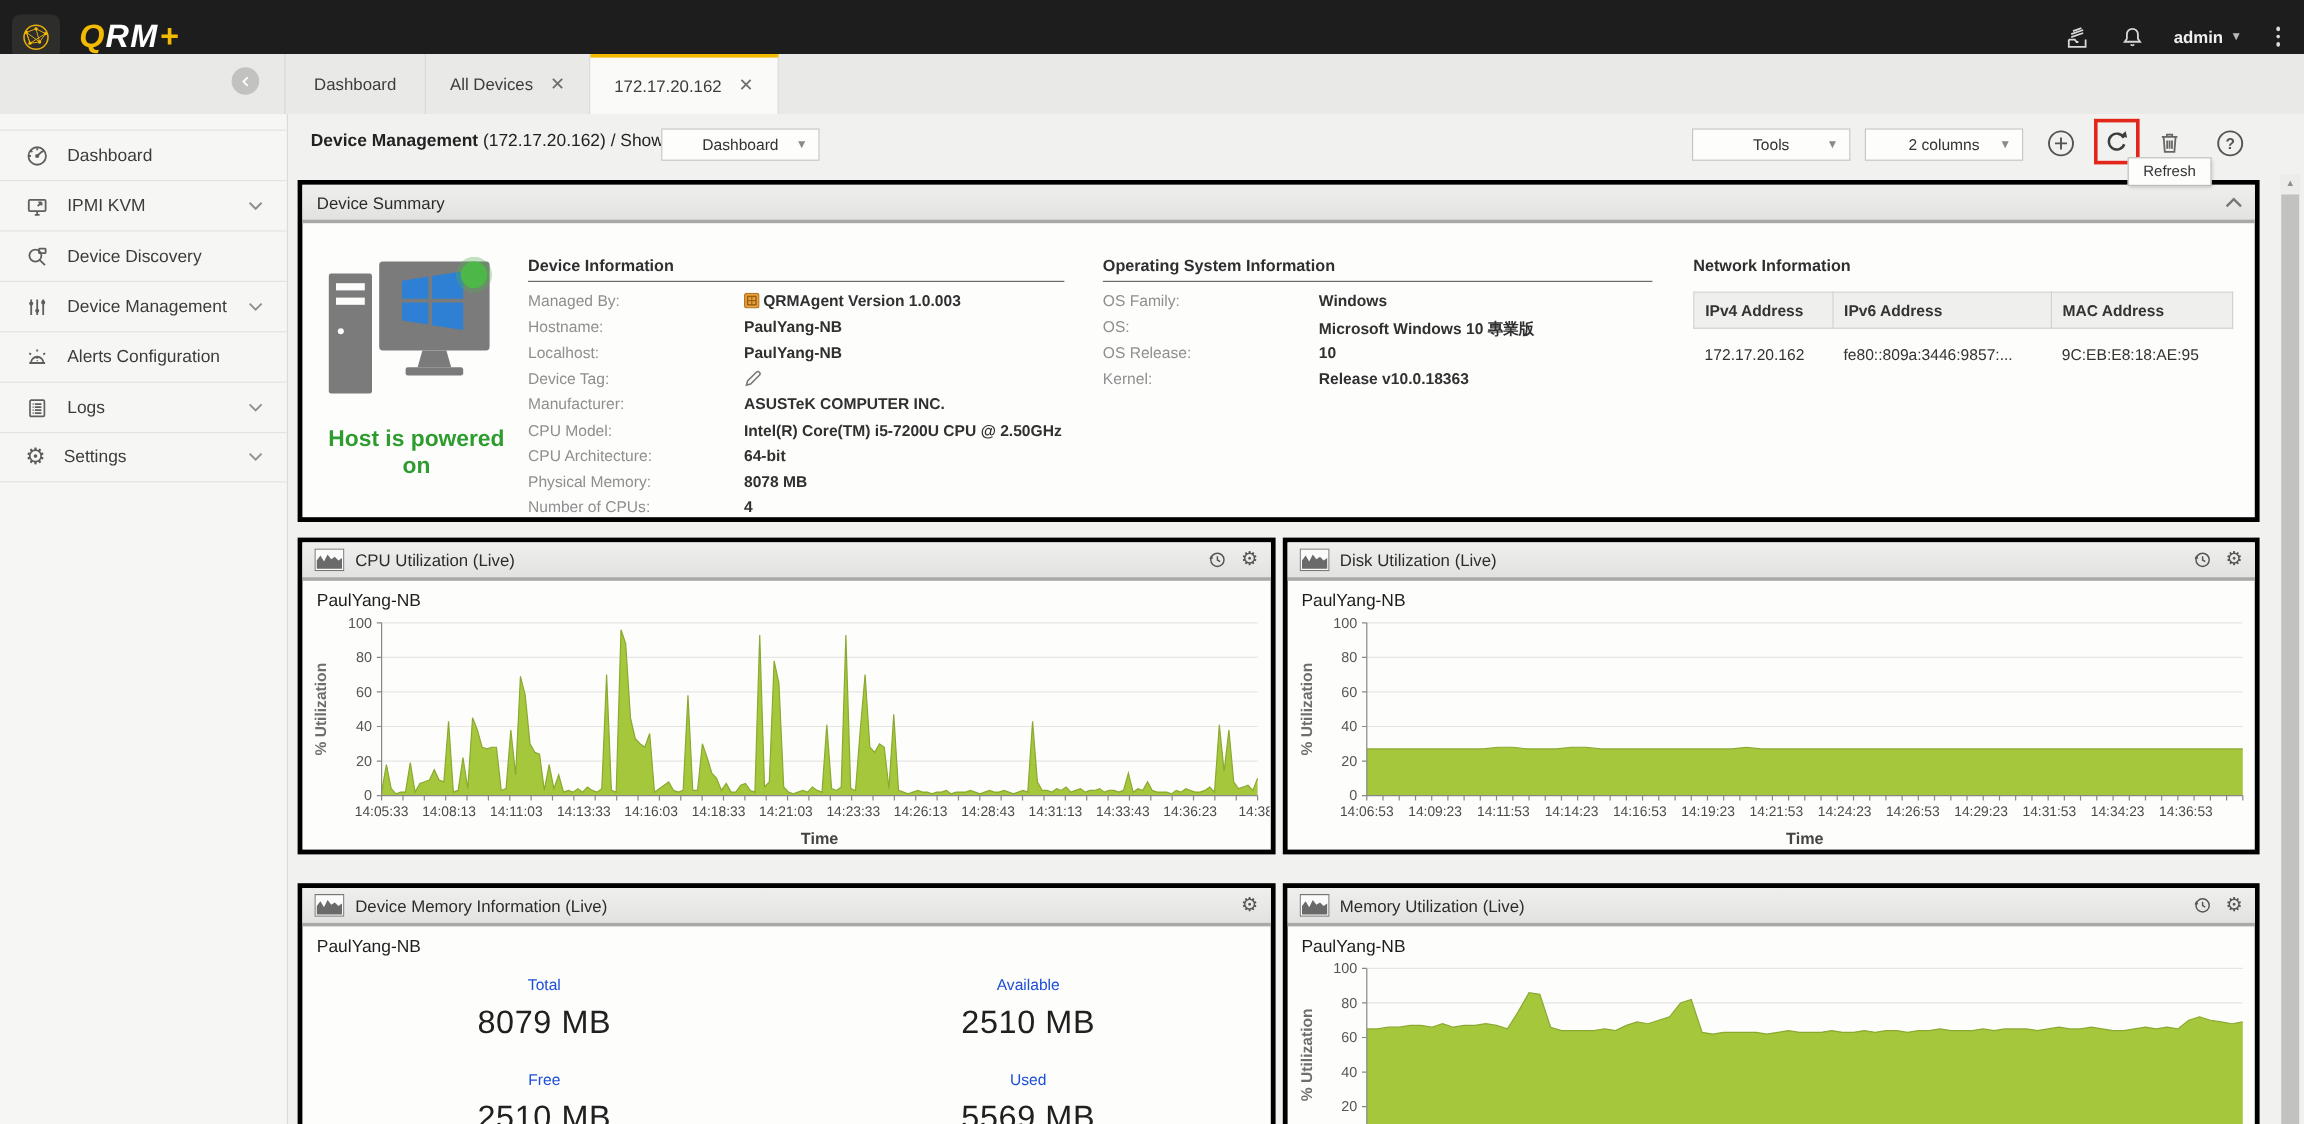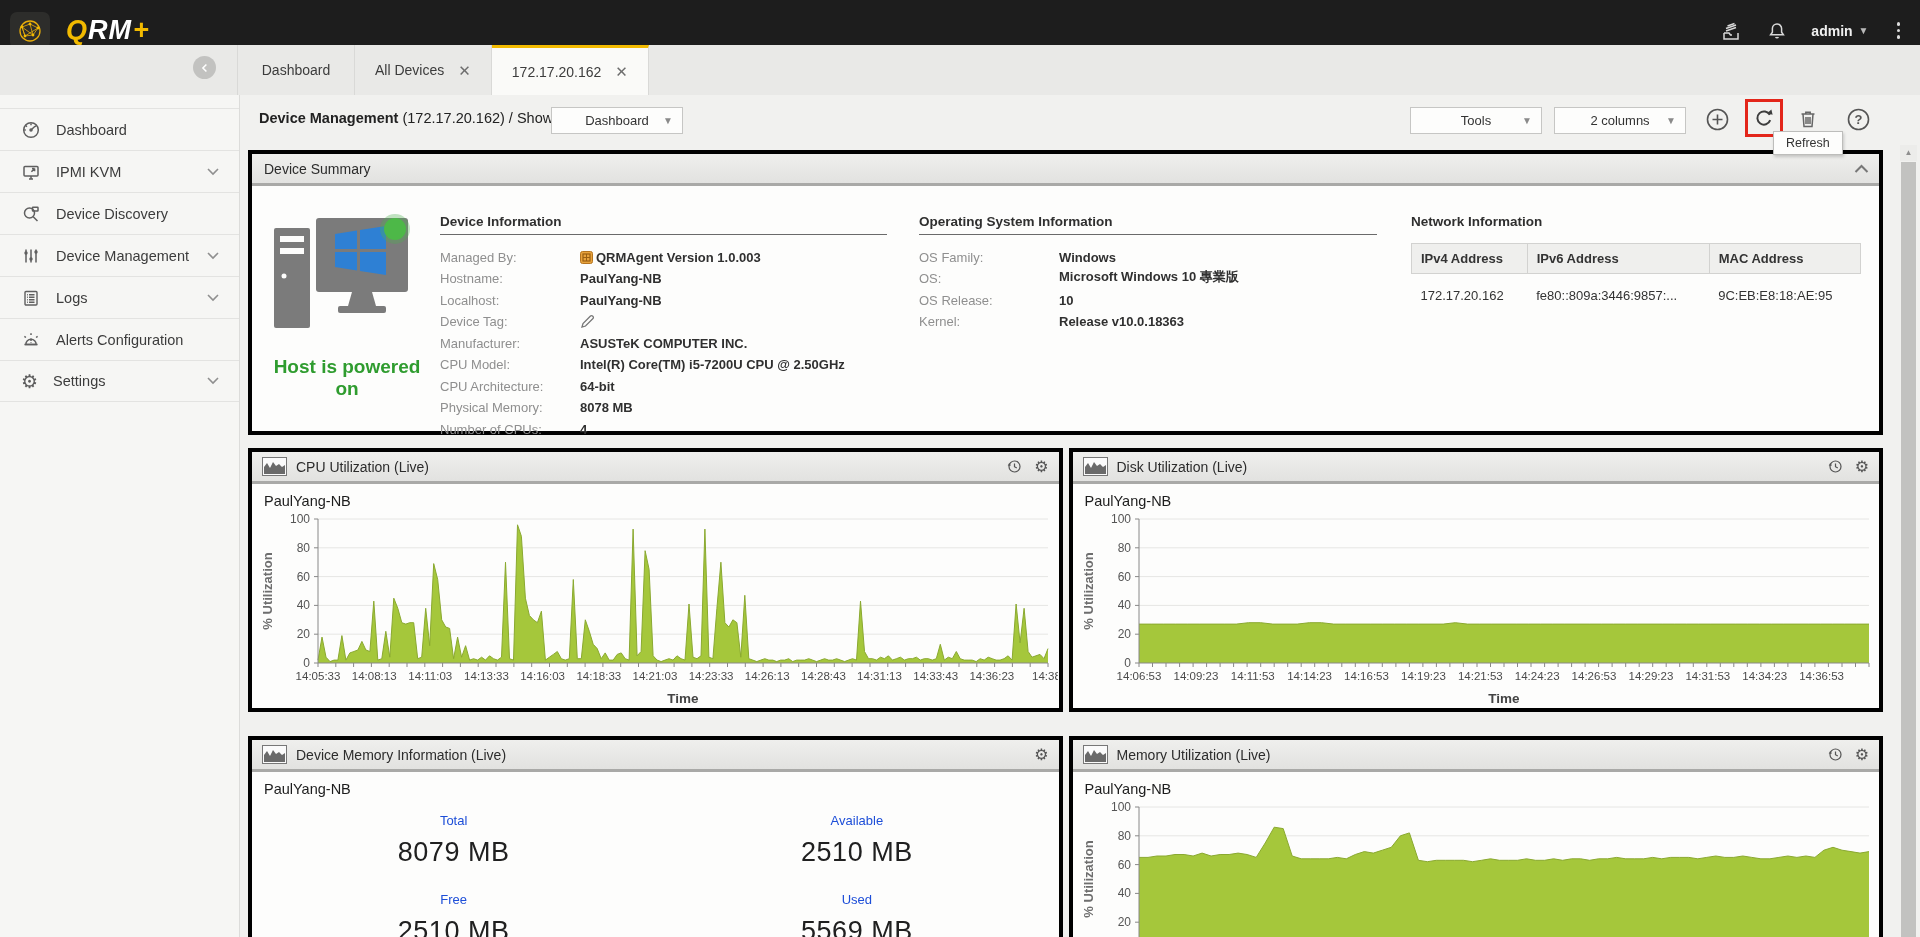--- a/index.html
+++ b/index.html
@@ -63,21 +63,21 @@
   .sum-body { display:flex; padding:14px 18px 0 20px; }
   .col-host { width:150px; text-align:center; padding-top:14px; position:relative;}
   .host-status { margin-top:14px; color:#2f9c2f; font-weight:bold; font-size:19px; }
   .col-dev { width:495px; padding-left:18px; }
   .col-os { width:490px; padding-left:2px; }
   .col-net { flex:1; padding-left:4px; }
   .sec-title { font-size:13.5px; font-weight:bold; color:#2f2f2f; padding:14px 0 5px 0;
     border-bottom:1px solid #6a6a6a; margin-right:30px; }
   .col-net .sec-title { border-bottom:none; margin-right:0; }
   .info-rows { margin-top:8px; }
-  .irow { display:flex; align-items:flex-end; height:21.5px; font-size:13px; }
+  .irow { display:flex; align-items:flex-start; height:21.5px; font-size:13px;gap:40px; }
   .irow .lbl { width:140px; color:#8f8f8f; }
   .irow .val { color:#303030; font-weight:bold; display:flex; align-items:center; gap:3px;}
   .net-table { width:100%; border-collapse:collapse; margin-top:9px; font-size:13px; }
   .net-table th { background:#efefed; border:1px solid #d2d2d0; text-align:left; font-weight:bold;
     color:#333; padding:7px 9px; }
   .net-table td { padding:14px 9px 10px 9px; color:#333; }
   .row2 { display:flex; gap:6px; margin-top:13px; }
   .row3 { display:flex; gap:6px; margin-top:24px; }
   .chart-panel { width:814.5px; height:264px; }
   .bot-panel { width:814.5px; height:260px; }
@@ -195,39 +195,39 @@
       <circle cx="5" cy="7" r="1.7" fill="#5f5f5f" stroke="none"></circle>
         <circle cx="10" cy="13" r="1.7" fill="#5f5f5f" stroke="none"></circle>
         <circle cx="15" cy="6" r="1.7" fill="#5f5f5f" stroke="none"></circle>
     </svg>
     <span>Device Management</span>
     <svg class="chev" width="12" height="8" viewBox="0 0 12 8">
         <polyline points="1,1 6,6 11,1" fill="none" stroke="#8f8f8f" stroke-width="1.6"></polyline>
       </svg>
   </div>
   <div class="side-item">
+    <svg width="20" height="20" viewBox="0 0 20 20" fill="none" stroke="#5f5f5f" stroke-width="1.5">
+      <path d="M4.8,14.5 a5.2,5.2 0 0 1 10.4,0 z"></path>
+        <path d="M3.4,14.5 h13.2"></path>
+      <path d="M10,8.6 v2.4"></path>
+        <circle cx="10" cy="12.6" r="0.6" fill="#5f5f5f" stroke="none"></circle>
+      <path d="M3.4,6.4 l1.5,1.1 M16.6,6.4 l-1.5,1.1 M10,3.2 v1.8"></path>
+    </svg>
+    <span>Alerts Configuration</span>
+  </div>
+  <div class="side-item">
     <svg width="20" height="20" viewBox="0 0 20 20" fill="none" stroke="#5f5f5f" stroke-width="1.4">
       <rect x="4" y="3.5" width="12" height="13.5" rx="1"></rect>
       <path d="M8,6.8 h5.5 M8,9.3 h5.5 M8,11.8 h5.5 M8,14.3 h5.5"></path>
       <path d="M6.2,6.8 h0.8 M6.2,9.3 h0.8 M6.2,11.8 h0.8 M6.2,14.3 h0.8"></path>
     </svg>
     <span>Logs</span>
     <svg class="chev" width="12" height="8" viewBox="0 0 12 8">
         <polyline points="1,1 6,6 11,1" fill="none" stroke="#8f8f8f" stroke-width="1.6"></polyline>
       </svg>
-  </div>
-  <div class="side-item">
-    <svg width="20" height="20" viewBox="0 0 20 20" fill="none" stroke="#5f5f5f" stroke-width="1.5">
-      <path d="M4.8,14.5 a5.2,5.2 0 0 1 10.4,0 z"></path>
-        <path d="M3.4,14.5 h13.2"></path>
-      <path d="M10,8.6 v2.4"></path>
-        <circle cx="10" cy="12.6" r="0.6" fill="#5f5f5f" stroke="none"></circle>
-      <path d="M3.4,6.4 l1.5,1.1 M16.6,6.4 l-1.5,1.1 M10,3.2 v1.8"></path>
-    </svg>
-    <span>Alerts Configuration</span>
   </div>
   <div class="side-item">
     <span class="gear-char">⚙</span>
     <span>Settings</span>
     <svg class="chev" width="12" height="8" viewBox="0 0 12 8">
         <polyline points="1,1 6,6 11,1" fill="none" stroke="#8f8f8f" stroke-width="1.6"></polyline>
       </svg>
   </div>
 </div>
 

